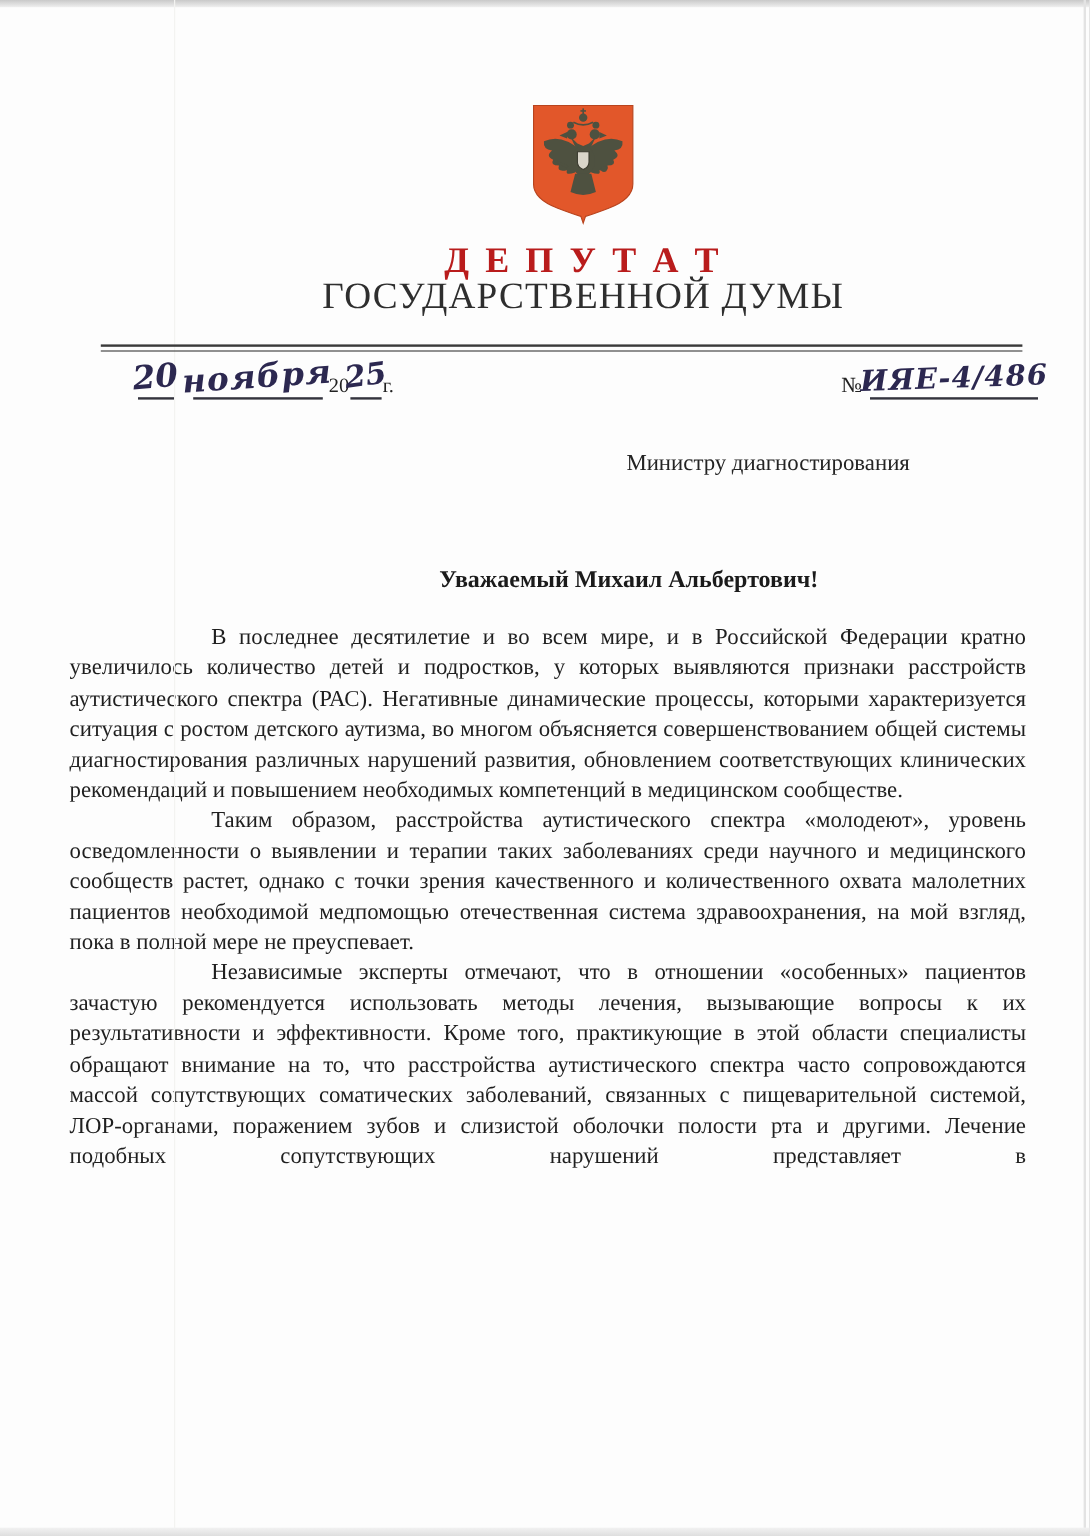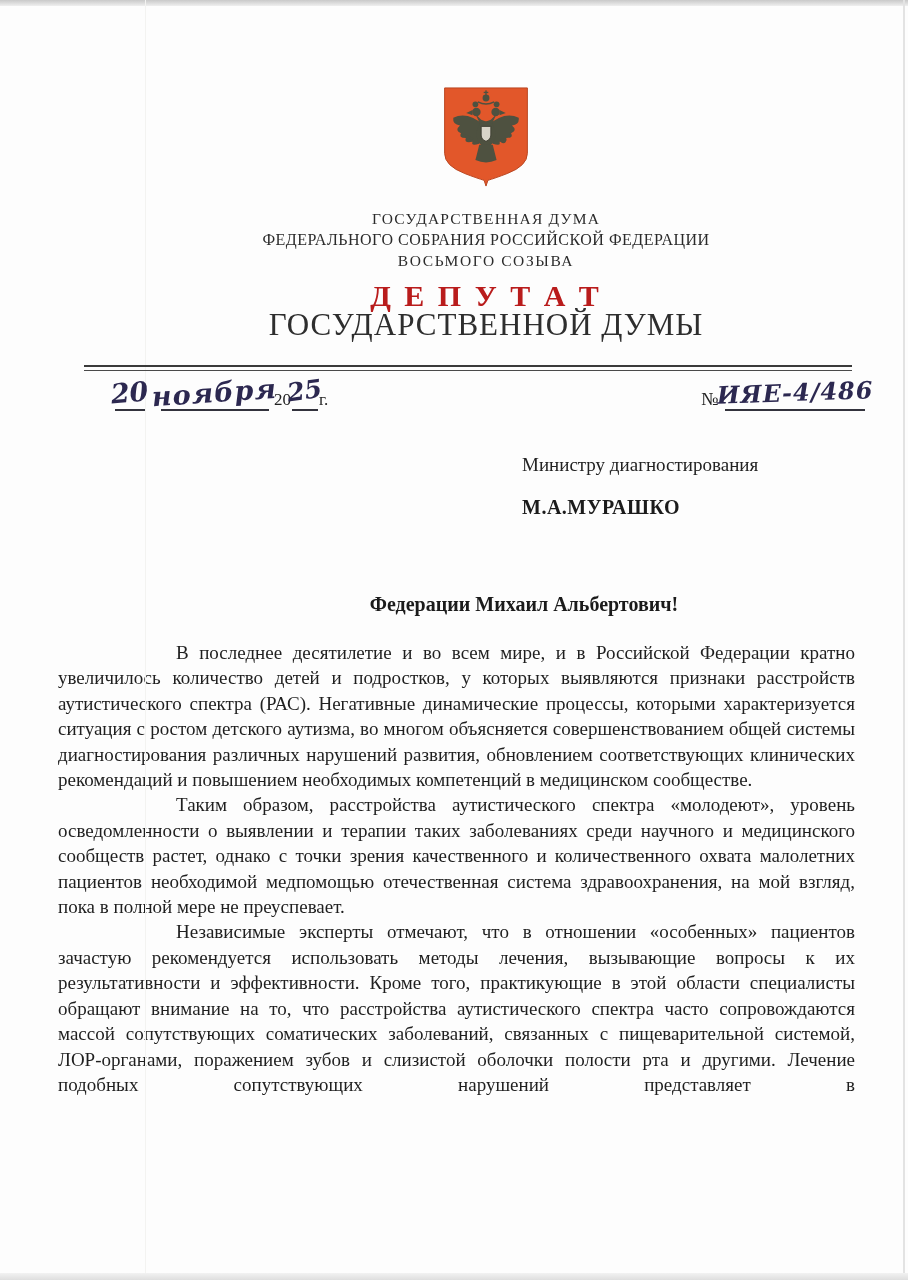--- a/index.html
+++ b/index.html
@@ -95,25 +95,20 @@
           <path d="M40,61 L54,61 L58,77 Q47,82 36,77 Z"></path>
 
           <circle cx="65" cy="57" r="2.6"></circle>
           <rect x="24" y="52" width="10" height="2" transform="rotate(28 29 53)"></rect>
         </g>
 
         <path d="M42,42 h10 v9 q0,4.5 -5,6.5 q-5,-2 -5,-6.5 z" fill="#d9d5c9" stroke="#3a3a2e" stroke-width="0.9"></path>
       </svg>
     </span>
 
-    <div class="org-block">
-      <div class="org-line1">ГОСУДАРСТВЕННАЯ ДУМА</div>
-      <div class="org-line2">ФЕДЕРАЛЬНОГО СОБРАНИЯ РОССИЙСКОЙ ФЕДЕРАЦИИ</div>
-      <div class="org-line3">ВОСЬМОГО СОЗЫВА</div>
-    </div>
     <div class="post-title">Д Е П У Т А Т</div>
     <div class="post-subtitle">ГОСУДАРСТВЕННОЙ ДУМЫ</div>
   </div>
 
   <div class="ref-row">
     <div class="rule-double"></div>
 
     <div class="date-cluster">
       <span class="blank b-day">
           <span class="hw hw-day">20</span>
@@ -131,24 +126,23 @@
     <div class="num-cluster">
       <span class="printed num-label">№</span>
       <span class="blank b-num">
           <span class="hw hw-num">ИЯЕ-4/486</span>
         </span>
     </div>
   </div>
 
   <div class="addressee">
     <div>Министру диагностирования</div>
-    <div class="addressee-name">М.А.МУРАШКО</div>
   </div>
 
-  <div class="salutation">Федерации Михаил Альбертович!</div>
+  <div class="salutation">Уважаемый Михаил Альбертович!</div>
 
   <div class="body-text">
     <p>В последнее десятилетие и во всем мире, и в Российской Федерации кратно увеличилось количество детей и подростков, у которых выявляются признаки расстройств аутистического спектра (РАС). Негативные динамические процессы, которыми характеризуется ситуация с ростом детского аутизма, во многом объясняется совершенствованием общей системы диагностирования различных нарушений развития, обновлением соответствующих клинических рекомендаций и повышением необходимых компетенций в медицинском сообществе.</p>
     <p>Таким образом, расстройства аутистического спектра «молодеют», уровень осведомленности о выявлении и терапии таких заболеваниях среди научного и медицинского сообществ растет, однако с точки зрения качественного и количественного охвата малолетних пациентов необходимой медпомощью отечественная система здравоохранения, на мой взгляд, пока в полной мере не преуспевает.</p>
     <p class="continues">Независимые эксперты отмечают, что в отношении «особенных» пациентов зачастую рекомендуется использовать методы лечения, вызывающие вопросы к их результативности и эффективности. Кроме того, практикующие в этой области специалисты обращают внимание на то, что расстройства аутистического спектра часто сопровождаются массой сопутствующих соматических заболеваний, связанных с пищеварительной системой, ЛОР-органами, поражением зубов и слизистой оболочки полости рта и другими. Лечение подобных сопутствующих нарушений представляет в</p>
   </div>
 
   <div class="scan-edge-right"></div>
   <div class="scan-edge-bottom"></div>
 </div>

